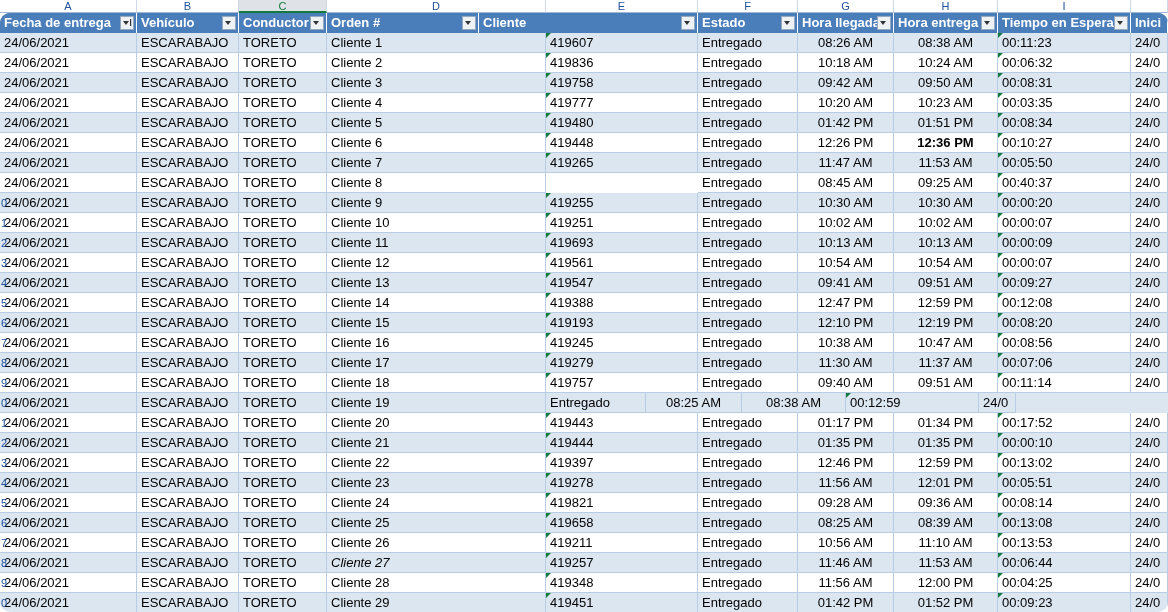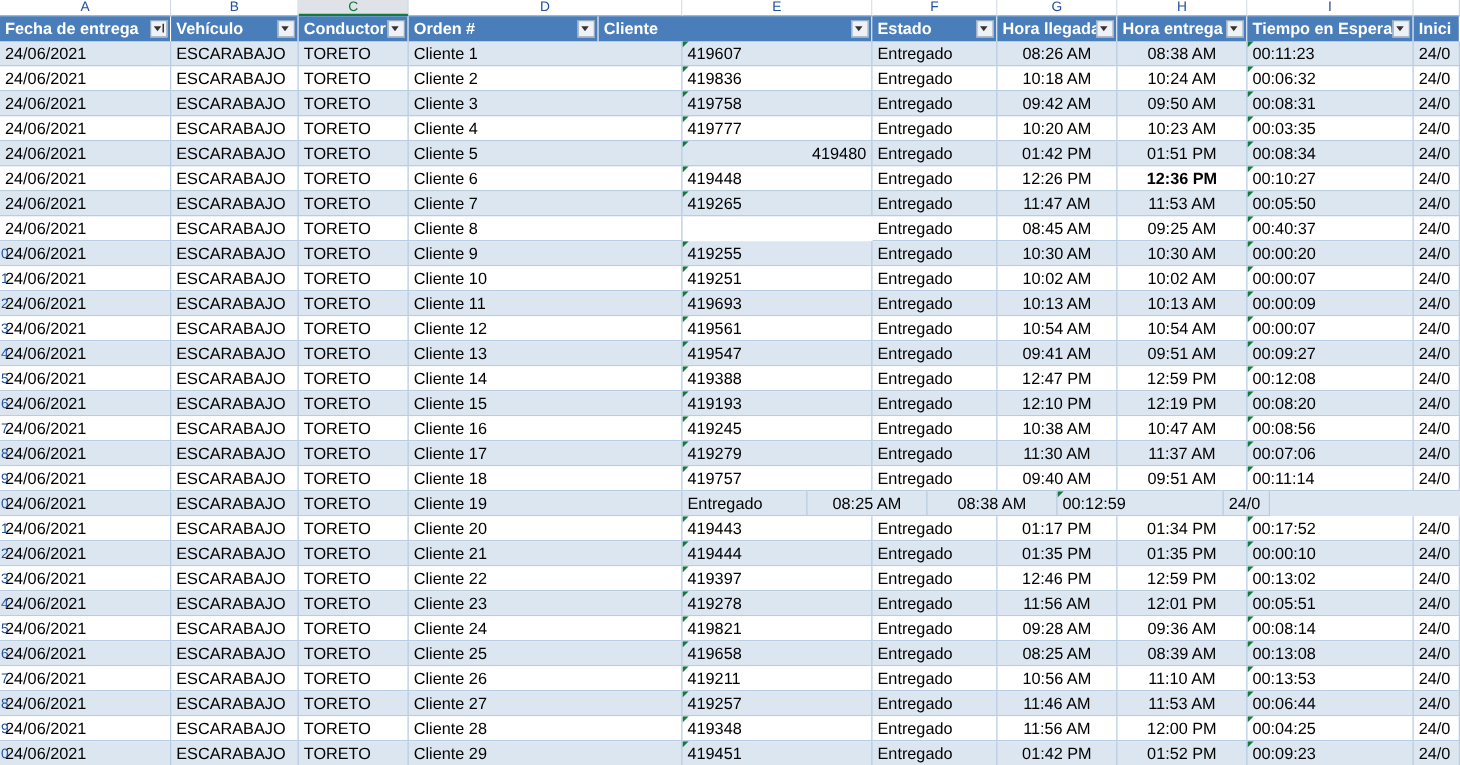--- a/index.html
+++ b/index.html
@@ -36,20 +36,21 @@
     border-bottom:2px solid #127a3d;
     color:#127a3d;
   }
 
   
   .sheet {
     position:absolute;
     top:13px; left:0;
     width:1168px; height:599px;
     overflow:hidden;
+    border-radius:10px;
   }
 
   .hrow {
     display:flex;
     height:20px;
     background:#4a7ebb;
   }
   .hcell {
     position:relative;
     height:20px;
@@ -228,21 +229,21 @@
         <div class="dcell center" style="width: 96px;"><span>10:20 AM</span></div>
         <div class="dcell center" style="width: 104px;"><span>10:23 AM</span></div>
         <div class="dcell" style="width: 133px;"><span class="errtri"></span><span>00:03:35</span></div>
         <div class="dcell" style="width: 37px;"><span>24/0</span></div>
       </div>
       <div class="drow band">
         <div class="dcell" style="width: 137px;"><span>24/06/2021</span></div>
         <div class="dcell" style="width: 102px;"><span>ESCARABAJO</span></div>
         <div class="dcell" style="width: 88px;"><span>TORETO</span></div>
         <div class="dcell" style="width: 219px;"><span>Cliente 5</span></div>
-        <div class="dcell" style="width: 152px; text-align: right;"><span class="errtri"></span><span>419480</span></div>
+        <div class="dcell" style="width: 152px;"><span class="errtri"></span><span>419480</span></div>
         <div class="dcell" style="width: 100px;"><span>Entregado</span></div>
         <div class="dcell center" style="width: 96px;"><span>01:42 PM</span></div>
         <div class="dcell center" style="width: 104px;"><span>01:51 PM</span></div>
         <div class="dcell" style="width: 133px;"><span class="errtri"></span><span>00:08:34</span></div>
         <div class="dcell" style="width: 37px;"><span>24/0</span></div>
       </div>
       <div class="drow plain">
         <div class="dcell" style="width: 137px;"><span>24/06/2021</span></div>
         <div class="dcell" style="width: 102px;"><span>ESCARABAJO</span></div>
         <div class="dcell" style="width: 88px;"><span>TORETO</span></div>
@@ -508,21 +509,21 @@
         <div class="dcell center" style="width: 96px;"><span>10:56 AM</span></div>
         <div class="dcell center" style="width: 104px;"><span>11:10 AM</span></div>
         <div class="dcell" style="width: 133px;"><span class="errtri"></span><span>00:13:53</span></div>
         <div class="dcell" style="width: 37px;"><span>24/0</span></div>
         <span class="rowgutter">7</span>
       </div>
       <div class="drow band" style="position: relative;">
         <div class="dcell" style="width: 137px;"><span>24/06/2021</span></div>
         <div class="dcell" style="width: 102px;"><span>ESCARABAJO</span></div>
         <div class="dcell" style="width: 88px;"><span>TORETO</span></div>
-        <div class="dcell" style="width: 219px;"><span>Cliente 27</span></div>
+        <div class="dcell" style="width: 219px; font-style: italic;"><span>Cliente 27</span></div>
         <div class="dcell" style="width: 152px;"><span class="errtri"></span><span>419257</span></div>
         <div class="dcell" style="width: 100px;"><span>Entregado</span></div>
         <div class="dcell center" style="width: 96px;"><span>11:46 AM</span></div>
         <div class="dcell center" style="width: 104px;"><span>11:53 AM</span></div>
         <div class="dcell" style="width: 133px;"><span class="errtri"></span><span>00:06:44</span></div>
         <div class="dcell" style="width: 37px;"><span>24/0</span></div>
         <span class="rowgutter">8</span>
       </div>
       <div class="drow plain" style="position: relative;">
         <div class="dcell" style="width: 137px;"><span>24/06/2021</span></div>

